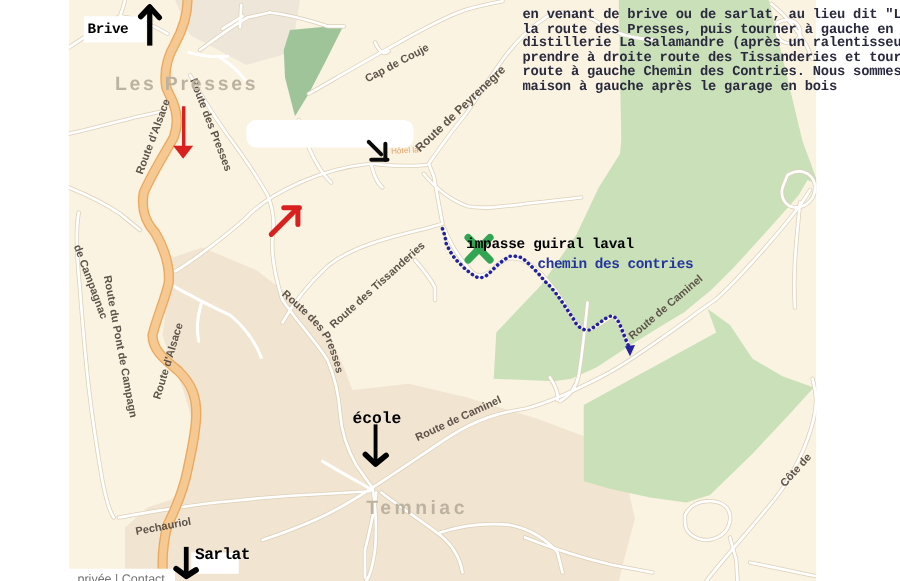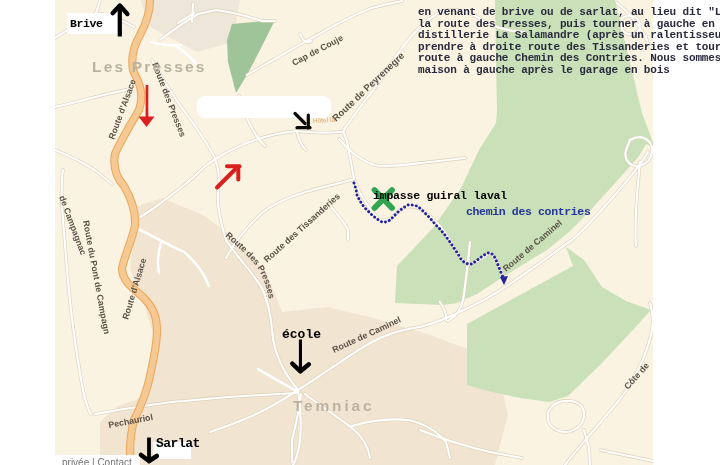--- a/index.html
+++ b/index.html
@@ -266,20 +266,20 @@
     <line x1="238.3" y1="167" x2="238.3" y2="179.5"></line>
   </g>
 
 </svg>
 
 <div class="ann" style="position:absolute;left:70px;top:17px;font-size:11.5px;letter-spacing:-0.4px;text-align:right;">Brive</div>
 
 
 <div class="ann" style="position:absolute;left:373px;top:145px;font-size:11.5px;letter-spacing:-0.2px;margin-top:44px;">impasse guiral laval</div>
 
-<div class="ann" style="position:absolute;left:430px;top:205px;font-size:11.5px;letter-spacing:-0.35px;color:#24349c;margin-left:36px;">chemin des contries</div>
+<div class="ann" style="position:absolute;left:430px;top:205px;font-size:11.5px;letter-spacing:-0.35px;color:#24349c;">chemin des contries</div>
 
 <div class="ann" style="position:absolute;left:282px;top:327px;font-size:13px;">école</div>
 
 <div class="ann" style="position:absolute;left:156px;top:436px;font-size:13px;letter-spacing:-0.5px;">Sarlat</div>
 
 <div class="ann" style="position:absolute;left:418px;top:7px;font-size:11px;letter-spacing:-0.15px;line-height:11.55px;color:#2a2a3e;white-space:nowrap;">en venant de brive ou de sarlat, au lieu dit "Les Presses" prendre<br>la route des Presses, puis tourner à gauche en direction de la<br>distillerie La Salamandre (après un ralentisseur). A la distillerie<br>prendre à droite route des Tissanderies et tourner à la deuxième<br>route à gauche Chemin des Contries. Nous sommes à la troisième<br>maison à gauche après le garage en bois</div>
 </div>
 
 </body></html>

